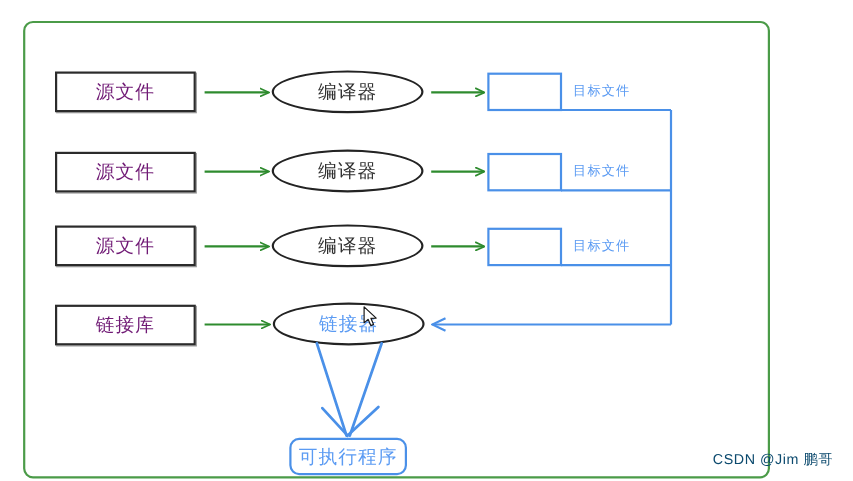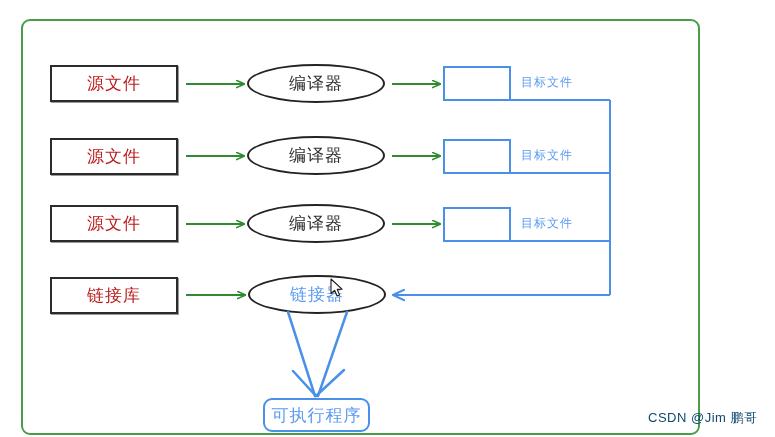--- a/index.html
+++ b/index.html
@@ -39,21 +39,21 @@
     box-sizing: border-box;
     white-space: nowrap;
   }
   
   .rect-black {
     border: 2px solid #2b2b2b;
     background: #ffffff;
     box-shadow: 1px 1px 0 0 #9a9a9a;
   }
   .rect-black .lbl {
-    color: #b91c1c;
+    color: #701a75;
     font-size: 17px;
     letter-spacing: 1px;
   }
   
   .ellipse {
     border: 2px solid #232323;
     border-radius: 50%;
     background: #ffffff;
   }
   .ellipse .lbl {

